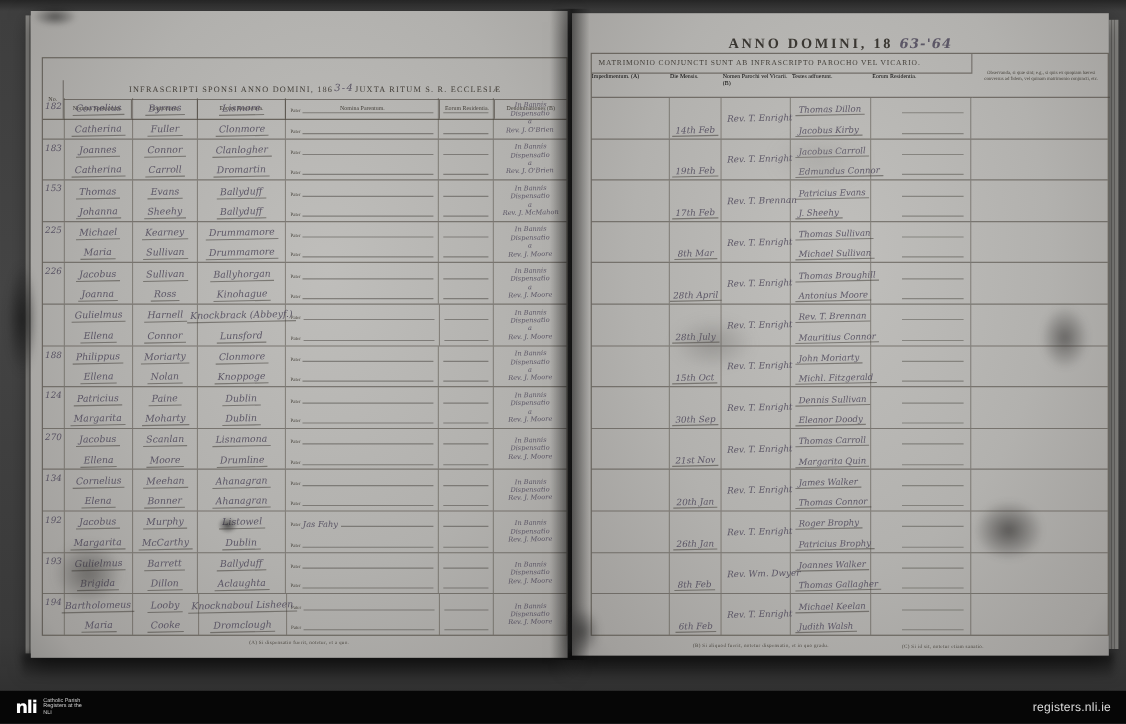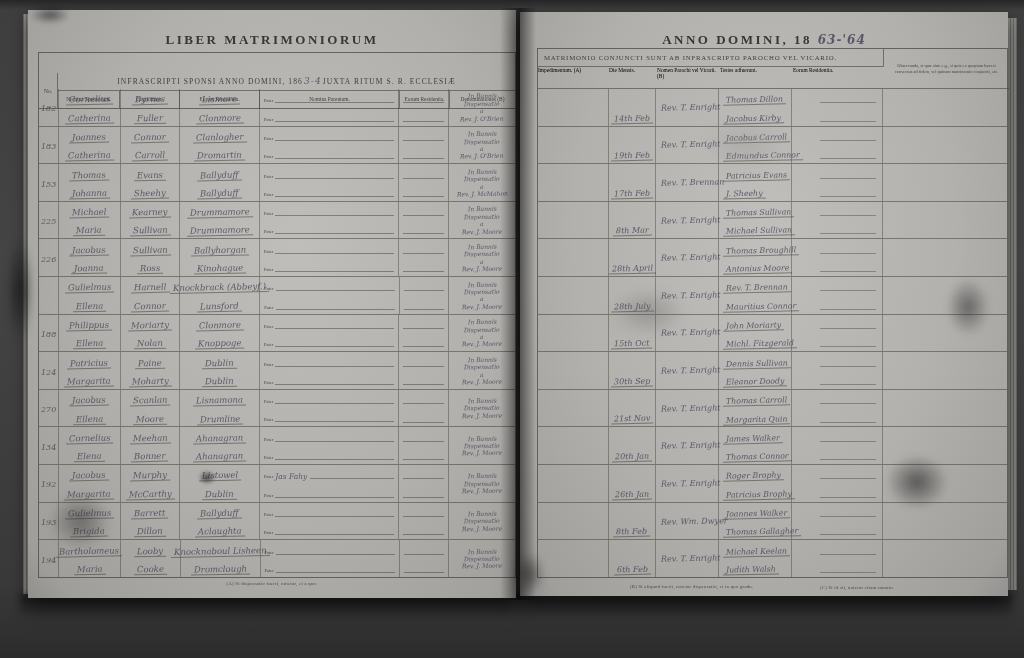--- a/index.html
+++ b/index.html
@@ -41,22 +41,22 @@
   .lt-cols{height:18px;display:flex;}
   .lt-cols .hc{box-sizing:border-box;border-right:1px solid rgba(70,64,56,.6);
     display:flex;align-items:center;justify-content:center;font-size:5.4px;color:#45413b;
     text-align:center;overflow:hidden;white-space:nowrap;}
   .hc:last-child{border-right:none;}
   .lbody{position:absolute;left:0;right:0;top:36px;bottom:0;display:flex;flex-direction:column;}
   .lrow{flex:1;display:flex;border-bottom:1px solid rgba(70,64,56,.55);box-sizing:border-box;}
   .lrow:last-child{border-bottom:none;}
   .c{box-sizing:border-box;border-right:1px solid rgba(70,64,56,.45);display:flex;flex-direction:column;overflow:visible;}
   .c:last-child{border-right:none;}
-  .cno{width:20px;justify-content:center;}  .cname{width:62px;} .csur{width:60px;} .cres{width:80px;}
-  .cpar{width:140px;justify-content:flex-end;} .cpres{width:50px;} .cden{width:66px;}
+  .cno{width:20px;}  .cname{width:62px;} .csur{width:60px;} .cres{width:80px;}
+  .cpar{width:140px;} .cpres{width:50px;} .cden{width:66px;}
   .cno .hw{font-size:8px;margin:3px 0 0 2px;}
   .sub{flex:1;display:flex;align-items:flex-end;justify-content:center;padding-bottom:2px;}
   .entry{font-size:8.5px;white-space:nowrap;border-bottom:1px solid rgba(58,54,48,.5);
     padding:0 3px;transform:rotate(-1.2deg);}
   .subpar{flex:1;display:flex;align-items:flex-end;padding:0 4px 4px 4px;}
   .plabel{font-size:4.5px;color:#4a463f;margin-right:2px;line-height:5px;}
   .pline{flex:1;border-bottom:1px solid rgba(58,54,48,.45);height:1px;}
   .pnote{font-size:7.5px;margin:0 3px -2px 0;white-space:nowrap;}
   .cden{justify-content:center;align-items:center;padding:1px 0;}
   .denl{font-size:6px;line-height:7.4px;white-space:nowrap;transform:rotate(-1deg);}
@@ -113,21 +113,20 @@
 </head>
 <body>
 
 <div class="stage">
 
   <div class="page-edge-left"></div>
   <div class="page-edge-right"></div>
   <div class="book-shadow"></div>
 
   <div class="page page-left">
-    <div class="page-title tl">LIBER MATRIMONIORUM</div>
     <div class="ltable">
       <div class="lthead">
         <div class="lt-no print">No.</div>
         <div class="lt-rest">
           <div class="lt-subtitle print">
             <span>INFRASCRIPTI SPONSI ANNO DOMINI, 186</span>
             <span class="hw">3-4</span>
             <span>JUXTA RITUM S. R. ECCLESIÆ</span>
           </div>
           <div class="lt-cols">
@@ -1224,14 +1223,21 @@
   <div class="stain s1"></div>
   <div class="stain s2"></div>
   <div class="stain s3"></div>
   <div class="stain s4"></div>
   <div class="stain s5"></div>
   <div class="stain s6"></div>
   <div class="stain s7"></div>
   <div class="stain s8"></div>
   <div class="stain s9"></div>
 
+  <div class="bar">
+    <div class="nli">
+      <span class="nli-mark">nli</span>
+      <span class="nli-cap">Catholic Parish Registers at the NLI</span>
+    </div>
+    <a class="site" href="#">registers.nli.ie</a>
+  </div>
 
 </div>
 
 </body></html>

